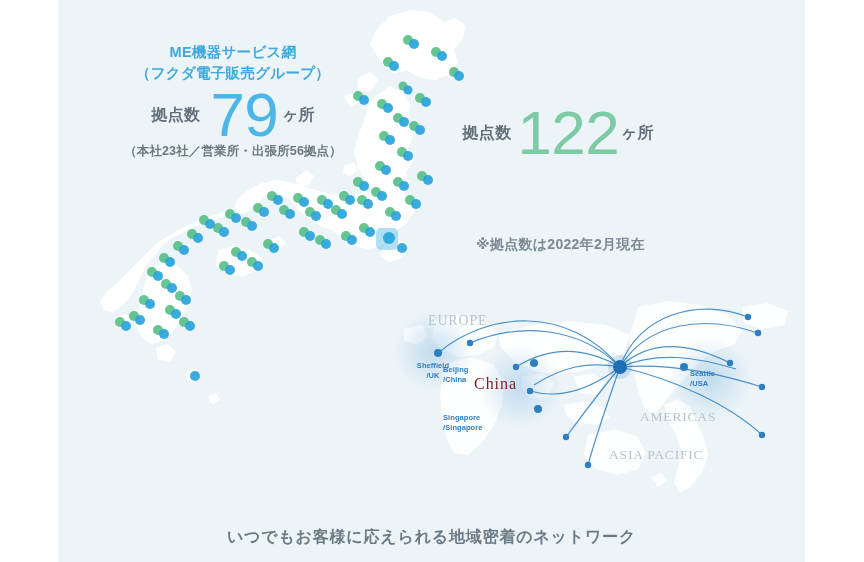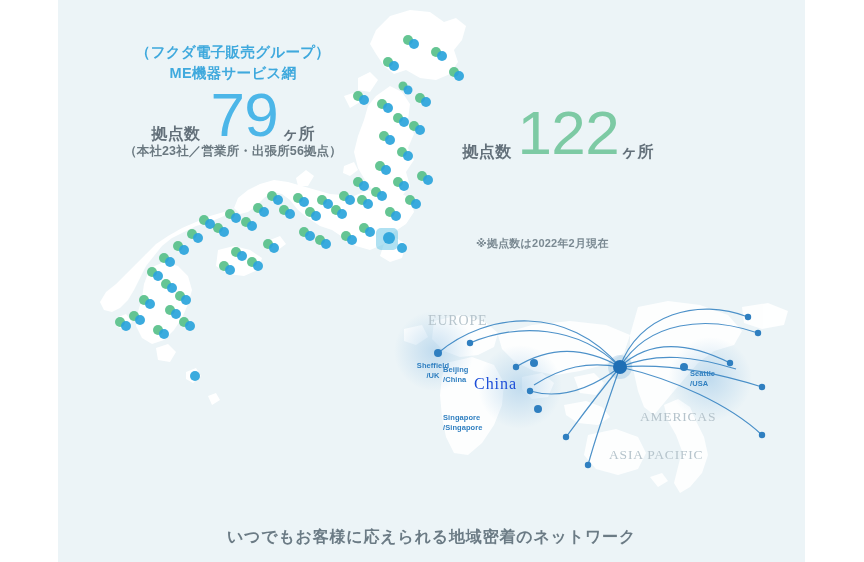--- a/index.html
+++ b/index.html
@@ -13,36 +13,36 @@
 
   
   .stat{position:absolute;text-align:center;}
   .stat-blue{left:40px;top:42px;width:270px;}
   .stat-green{left:355px;top:102px;width:290px;}
 
   .stat-title{font-weight:bold;line-height:1.45;letter-spacing:.02em;}
   .stat-blue .stat-title{font-size:14.5px;color:#3fa9dd;}
   .stat-green .stat-title{font-size:14.5px;color:#6cc6a0;}
 
-  .stat-row{display:flex;align-items:flex-end;justify-content:center;margin-top:2px;}
+  .stat-row{display:flex;align-items:center;justify-content:center;margin-top:2px;}
   .kyotensu{font-size:16px;font-weight:bold;color:#63707a;letter-spacing:.02em;}
   .bignum{font-weight:normal;line-height:.95;letter-spacing:-.01em;}
   .stat-blue .bignum{font-size:62px;color:#4cb6e8;margin:0 4px 0 10px;}
   .stat-green .bignum{font-size:62px;color:#7dcaa4;margin:0 2px 0 6px;}
   .kasho{font-size:16px;font-weight:bold;color:#63707a;}
   .stat-sub{font-size:12.5px;color:#6a7880;margin-top:-2px;letter-spacing:.01em;font-weight:bold;}
-  .stat-note{position:absolute;left:418px;top:236px;font-size:11px;color:#7b8a93;letter-spacing:.02em;font-weight:bold;}
+  .stat-note{position:absolute;left:418px;top:236px;font-size:14px;color:#7b8a93;letter-spacing:.02em;font-weight:bold;}
 
   
   .world-wrap{position:absolute;left:280px;top:295px;width:467px;height:205px;}
   .world-svg{position:absolute;left:0;top:0;}
 
   .wlabel{position:absolute;font-family:"Liberation Serif","DejaVu Serif",serif;color:#b6c4cc;letter-spacing:.06em;}
   .wlabel.europe{left:90px;top:18px;font-size:14px;}
-  .wlabel.china{left:136px;top:80px;font-size:16px;color:#1d4ed8;}
+  .wlabel.china{left:136px;top:80px;font-size:16px;color:#7f1d1d;}
   .wlabel.asia{left:248px;top:152px;font-size:13.5px;margin-left:23px;}
   .wlabel.americas{left:302px;top:114px;font-size:13.5px;}
 
   .clabel{position:absolute;font-size:7.5px;line-height:1.35;color:#2f7fc0;font-weight:bold;letter-spacing:.01em;font-family:"Liberation Sans",sans-serif;}
   .clabel.sheffield{left:72px;top:66px;text-align:center;width:46px;}
   .clabel.beijing{left:105px;top:70px;width:44px;}
   .clabel.singapore{left:105px;top:118px;width:56px;}
   .clabel.seattle{left:352px;top:74px;width:46px;}
 
   
@@ -200,22 +200,22 @@
             <circle cx="331" cy="238" r="6"></circle>
               <circle cx="344" cy="248" r="5"></circle>
             <circle cx="137" cy="376" r="5"></circle>
           </g>
         </g>
       </svg>
     </div>
 
     <div class="stat stat-blue">
       <div class="stat-title">
+        <div>ME機器サービス網</div>
         <div>（フクダ電子販売グループ）</div>
-        <div>ME機器サービス網</div>
       </div>
       <div class="stat-row">
         <span class="kyotensu">拠点数</span>
         <span class="bignum">79</span>
         <span class="kasho">ヶ所</span>
       </div>
       <div class="stat-sub">（本社23社／営業所・出張所56拠点）</div>
     </div>
 
     <div class="stat stat-green">

